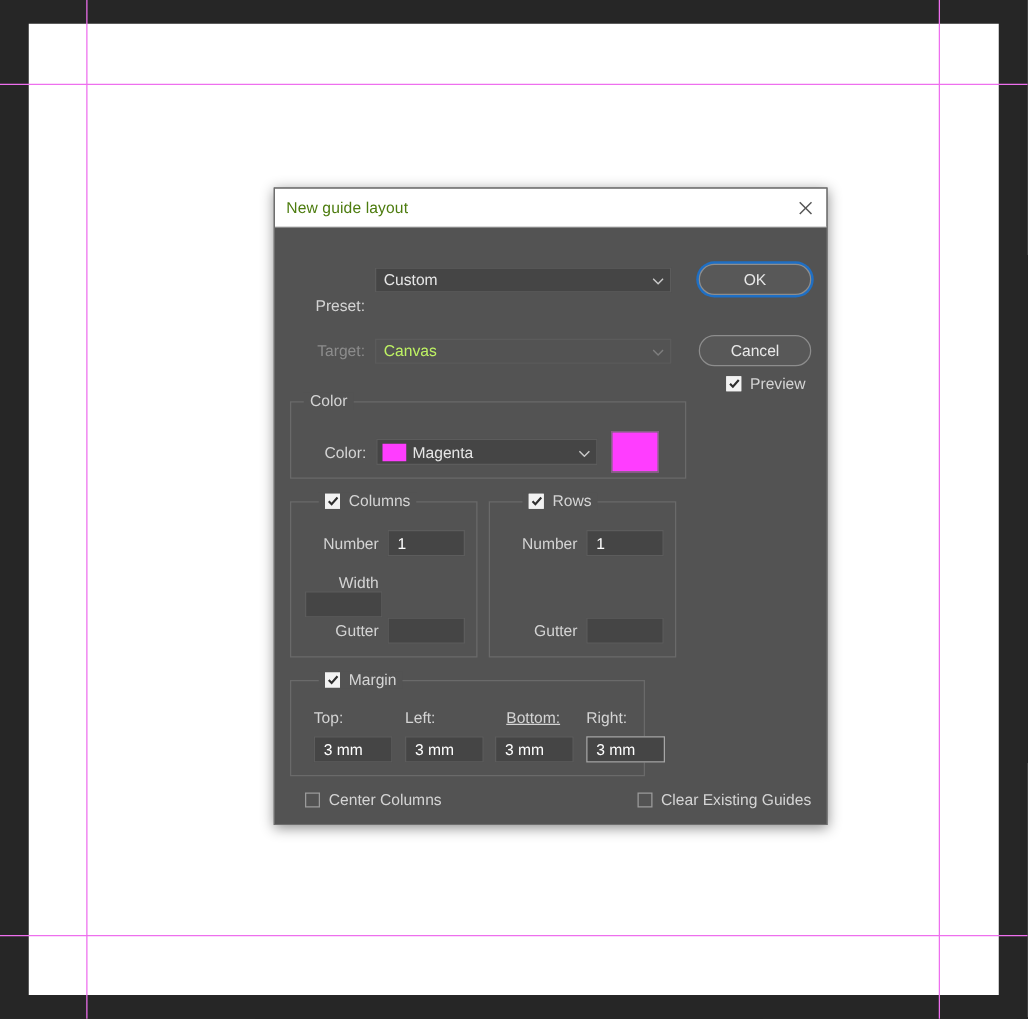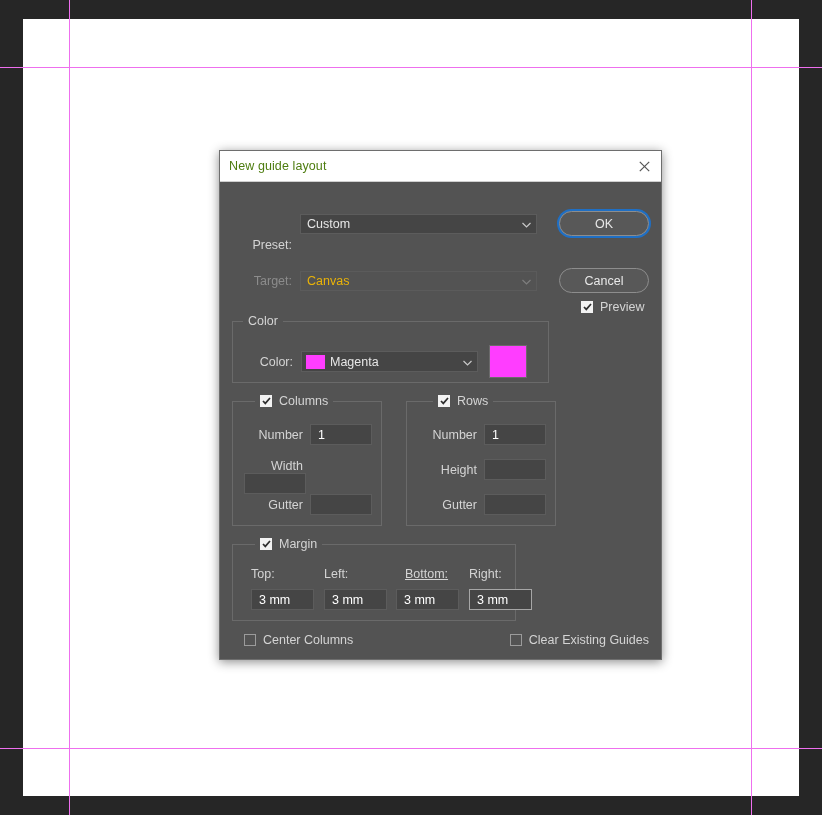--- a/index.html
+++ b/index.html
@@ -95,21 +95,21 @@
     display: flex;
     align-items: center;
     padding: 0 18px 0 6px;
     font-size: 12.5px;
     color: #e6e6e6;
     cursor: pointer;
   }
   .select.disabled {
     background: #535353;
     border-color: #5b5b5b;
-    color: #eab308;
+    color: #bef264;
     cursor: default;
   }
   .select .chev {
     position: absolute;
     right: 5px;
     top: 50%;
     transform: translateY(-50%);
   }
 
   .btn {
@@ -304,39 +304,35 @@
           <div class="row" style="position:absolute;left:7px;top:57px;flex-direction:column;">
             <div class="lbl" style="width:63px;text-align:right;margin-right:7px;">Width</div>
             <div class="tinput" style="width:62px;"></div>
           </div>
           <div class="row" style="position:absolute;left:7px;top:92px;">
             <div class="lbl" style="width:63px;text-align:right;margin-right:7px;">Gutter</div>
             <div class="tinput" style="width:62px;"></div>
           </div>
         </div>
 
-        <div class="group" style="width:150px;height:125px;margin-left:24px;">
+        <div class="group" style="width:150px;height:125px;margin-left:9px;">
           <div class="legend" style="left:26px;">
             <span class="cb checked">
               <span class="box">
                 <svg width="9" height="8" viewBox="0 0 9 8">
                     <path d="M1 4 L3.3 6.4 L8 1" fill="none" stroke="#2e2e2e" stroke-width="1.7"></path>
                   </svg>
               </span>
               <span class="cblabel">Rows</span>
             </span>
           </div>
 
           <div class="row" style="position:absolute;left:7px;top:22px;">
             <div class="lbl" style="width:63px;text-align:right;margin-right:7px;">Number</div>
             <div class="tinput" style="width:62px;">1</div>
-          </div>
-          <div class="row" style="position:absolute;left:7px;top:57px;">
-            <div class="lbl" style="width:63px;text-align:right;margin-right:7px;">Height</div>
-            <div class="tinput" style="width:62px;"></div>
           </div>
           <div class="row" style="position:absolute;left:7px;top:92px;">
             <div class="lbl" style="width:63px;text-align:right;margin-right:7px;">Gutter</div>
             <div class="tinput" style="width:62px;"></div>
           </div>
         </div>
       </div>
 
       <div class="group" style="width:284px;height:77px;margin-top:18px;">
         <div class="legend" style="left:22px;">

